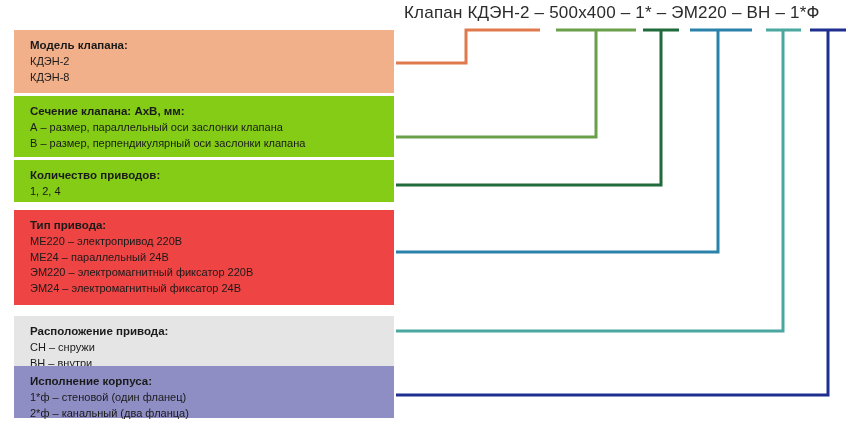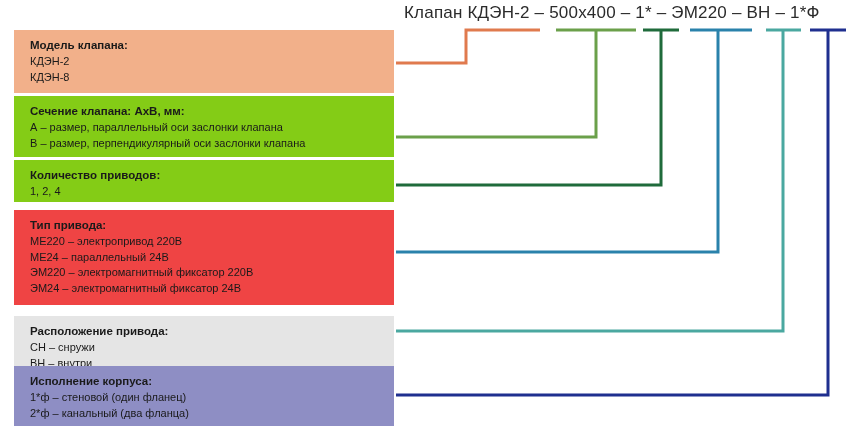--- a/index.html
+++ b/index.html
@@ -46,21 +46,21 @@
     font-size: 11px;
     color: #1a1a1a;
     line-height: 15.5px;
   }
 
   .box-1 { top: 30px;  height: 63px;  background: #f2b08a; }
   .box-2 { top: 96px;  height: 61px;  background: #84cc16; }
   .box-3 { top: 160px; height: 42px;  background: #84cc16; }
   .box-4 { top: 210px; height: 95px;  background: #ef4444; }
   .box-5 { top: 308px; height: 52px;  background: #e5e5e5; margin-top: 8px; }
-  .box-6 { top: 366px; height: 60px;  background: #8e8ec4; }
+  .box-6 { top: 366px; height: 52px;  background: #8e8ec4; }
 
   
   .connectors {
     position: absolute;
     left: 0;
     top: 0;
     width: 848px;
     height: 436px;
     pointer-events: none;
   }

